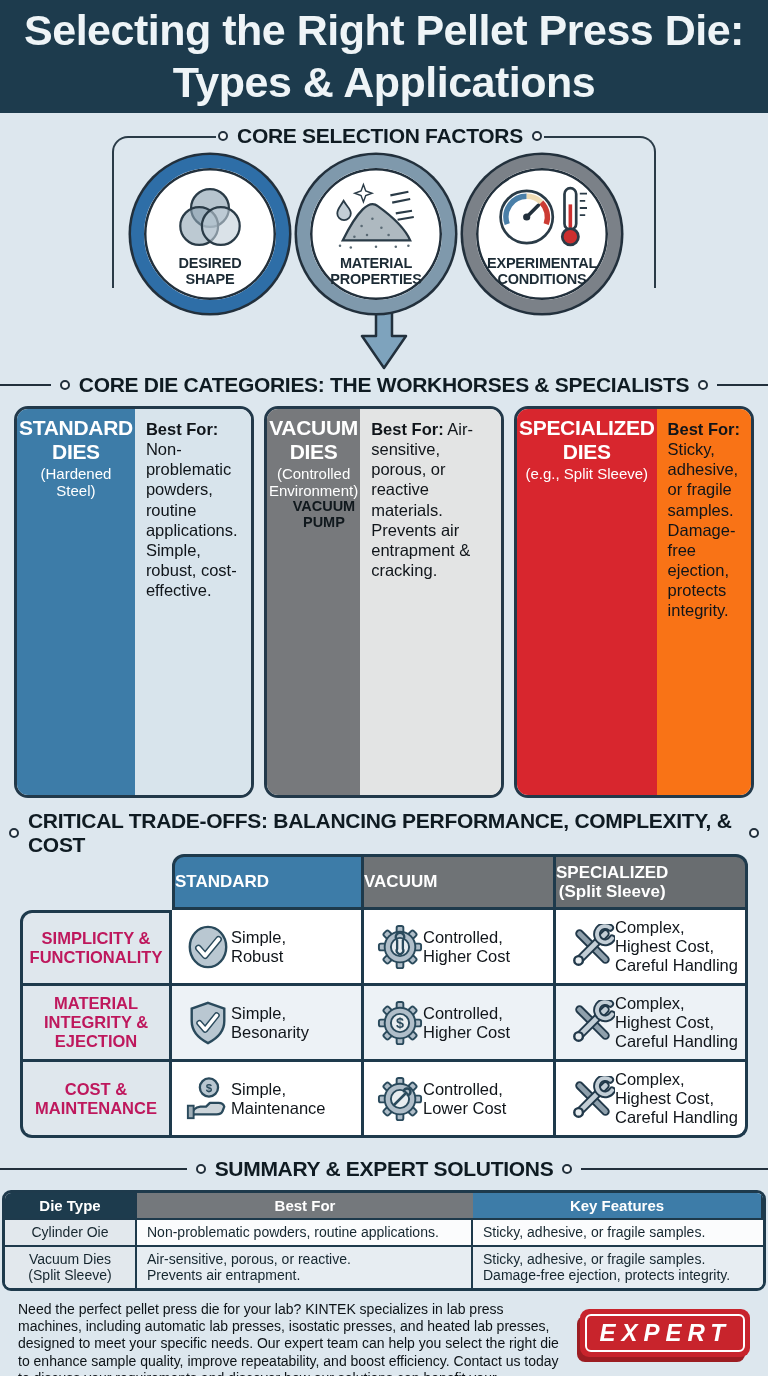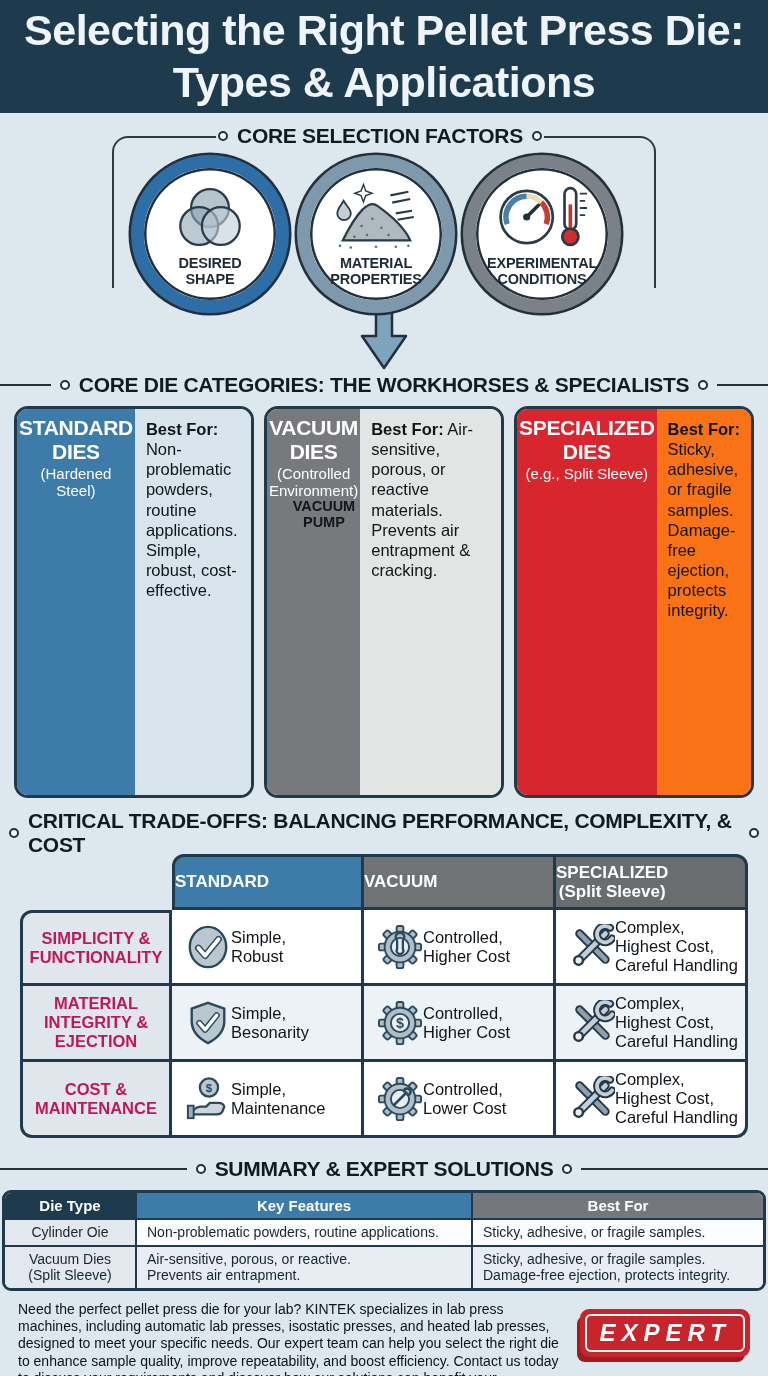--- a/index.html
+++ b/index.html
@@ -527,22 +527,22 @@
   <span class="line"></span>
   <span class="dotc"></span>
   <span class="sec-title-text">SUMMARY &amp; EXPERT SOLUTIONS</span>
   <span class="dotc"></span>
   <span class="line"></span>
 </div>
 
 <section class="sum-wrap">
   <div class="sum-grid">
     <div class="sc s-h navy">Die Type</div>
+    <div class="sc s-h gray lastcol">Best For</div>
     <div class="sc s-h blue">Key Features</div>
-    <div class="sc s-h gray lastcol">Best For</div>
 
     <div class="sc s-c first rowA preline">Cylinder Oie</div>
     <div class="sc s-c rowA">
         <span class="preline">Non-problematic powders, routine applications.</span>
       </div>
     <div class="sc s-c rowA lastcol">
         <span class="preline">Sticky, adhesive, or fragile samples.</span>
       </div>
 
     <div class="sc s-c first rowB lastrow preline">Vacuum Dies

